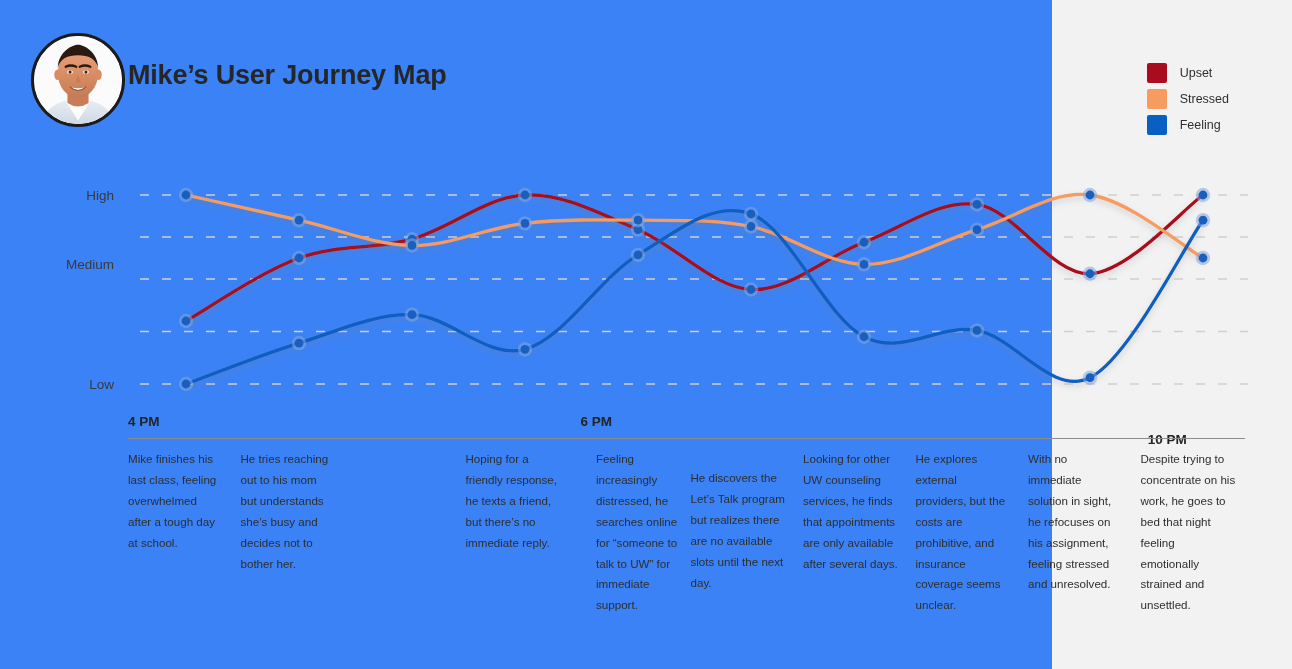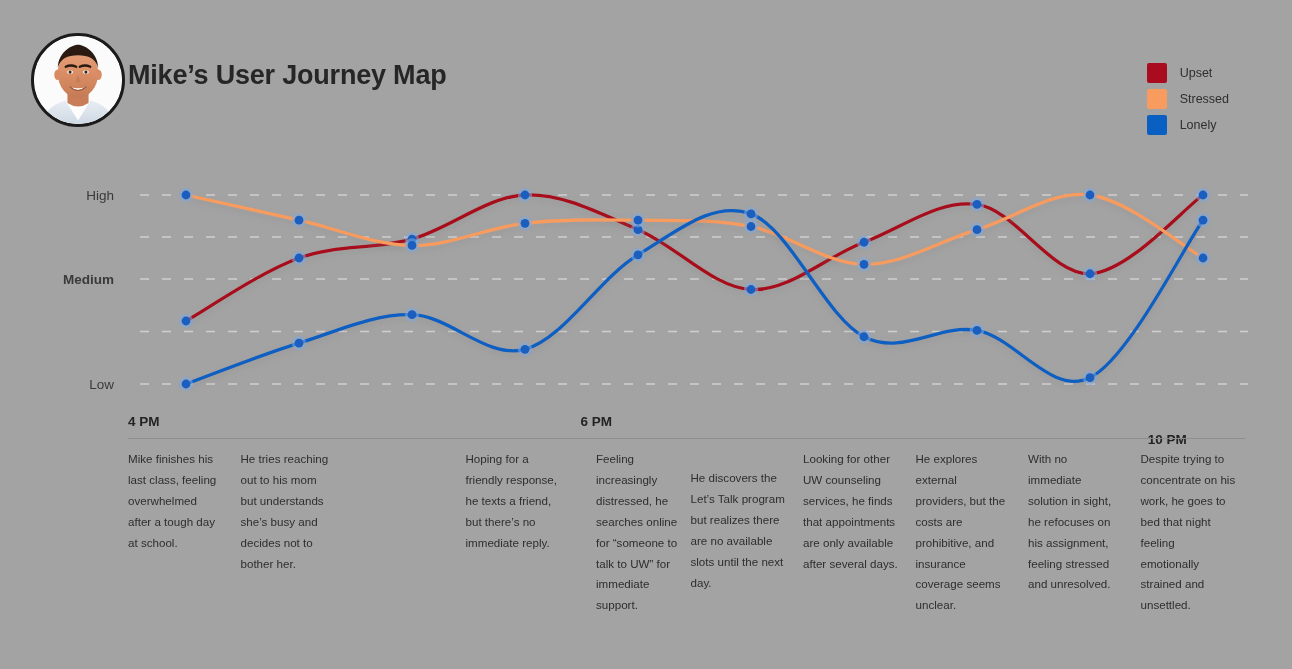--- a/index.html
+++ b/index.html
@@ -4,21 +4,21 @@
 <style>
   * { box-sizing: border-box; }
   html, body { margin:0; padding:0; }
   body {
     width: 1292px; height: 669px;
     background: #f2f2f2;
     font-family: "Liberation Sans", sans-serif;
     color: #2b2b2b;
     overflow: hidden;
   }
-  .page { position: relative; width:1292px; height:669px; background:#a3a3a3; }
+  .page { position: relative; width:1052px; height:669px; background:#3b82f6; }
 
   
   .header { position:absolute; left:0; top:0; width:1292px; height:150px; }
   .avatar {
     position:absolute; left:31px; top:33px;
     width:94px; height:94px; border-radius:50%;
     border:3px solid #1b1b1b;
     overflow:hidden; background:#ffffff;
   }
   .avatar-art { position:absolute; inset:0; }
@@ -122,29 +122,29 @@
       <div class="legend-row">
         <span class="legend-swatch" style="background: rgb(168, 12, 30);"></span>
         <span class="legend-label">Upset</span>
       </div>
       <div class="legend-row">
         <span class="legend-swatch" style="background: rgb(248, 155, 95);"></span>
         <span class="legend-label">Stressed</span>
       </div>
       <div class="legend-row">
         <span class="legend-swatch" style="background: rgb(10, 95, 194);"></span>
-        <span class="legend-label">Lonely</span>
+        <span class="legend-label">Feeling</span>
       </div>
     </div>
   </div>
 
   <div class="chart">
     <div class="ylabels">
       <div class="ylabel" id="ylab-high" style="top: 45px;">High</div>
-      <div class="ylabel" id="ylab-medium" style="top: 129px; font-weight: bold;">Medium</div>
+      <div class="ylabel" id="ylab-medium" style="top: 114px;">Medium</div>
       <div class="ylabel" id="ylab-low" style="top: 234px;">Low</div>
     </div>
     <div class="plot">
       <svg id="plot-svg" width="1292" height="260" viewBox="0 0 1292 260">
           <line x1="140" x2="1248" y1="45" y2="45" stroke="#cfcfcf" stroke-width="1.4" stroke-dasharray="9 13"></line>
           <line x1="140" x2="1248" y1="87" y2="87" stroke="#cfcfcf" stroke-width="1.4" stroke-dasharray="9 13"></line>
           <line x1="140" x2="1248" y1="129" y2="129" stroke="#cfcfcf" stroke-width="1.4" stroke-dasharray="9 13"></line>
           <line x1="140" x2="1248" y1="181.5" y2="181.5" stroke="#cfcfcf" stroke-width="1.4" stroke-dasharray="9 13"></line>
           <line x1="140" x2="1248" y1="234" y2="234" stroke="#cfcfcf" stroke-width="1.4" stroke-dasharray="9 13"></line>
           <defs>

